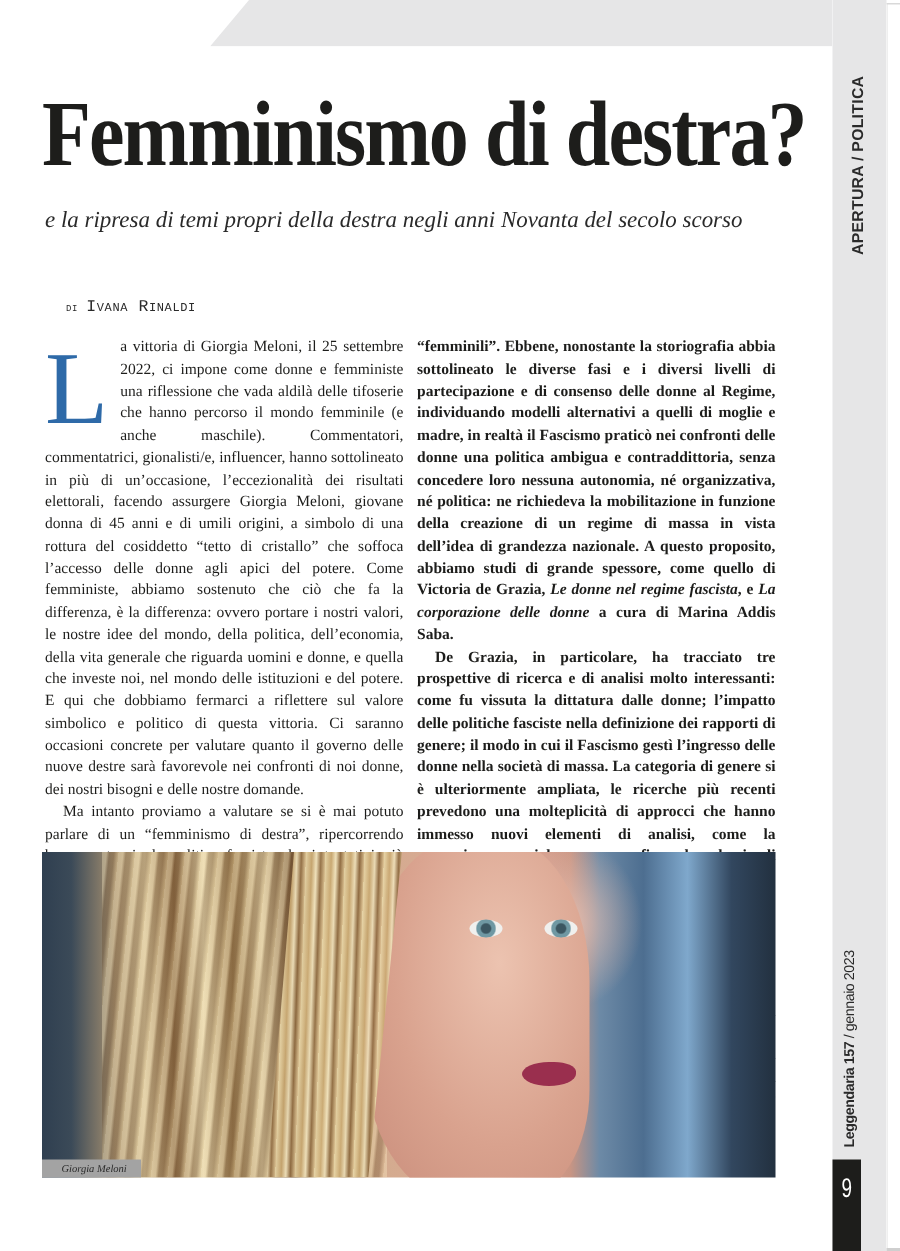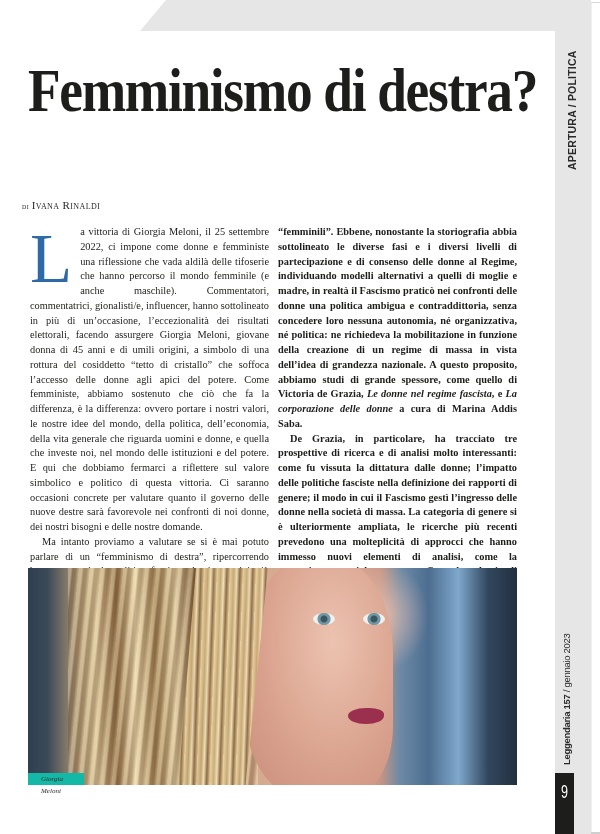--- a/index.html
+++ b/index.html
@@ -56,22 +56,22 @@
     color: #1d1d1b; white-space: nowrap;
     transform: scaleX(0.86); transform-origin: left center;
   }
   .subtitle {
     position: absolute; left: 30px; top: 136px; width: 500px;
     font-family: "Liberation Serif", "DejaVu Serif", serif; font-style: italic;
     font-size: 15.3px; line-height: 22px; color: #2a2a2a;
   }
   .subtitle span { display: block; white-space: nowrap; }
   .byline {
-    position: absolute; left: 22px; top: 199px;
-    font-family: Liberation Serif, serif; font-size: 8.5px; letter-spacing: 0.4px;
+    position: absolute; left: 44px; top: 199px;
+    font-family: Liberation Mono, monospace; font-size: 8.5px; letter-spacing: 0.4px;
     color: #2a2a2a; font-variant: small-caps;
   }
   .byline .big { font-size: 11px; }
 
   .col {
     position: absolute; top: 225px; width: 239px;
     font-family: "Liberation Serif", "DejaVu Serif", serif;
     font-size: 10.35px; line-height: 14.75px; color: #1d1d1b;
     text-align: justify; hyphens: manual;
   }
@@ -120,22 +120,22 @@
     border-radius: 50% 40% 50% 50%; background: #9a2f4e;
   }
   .photo .hair-front {
     position: absolute; left: 150px; top: 0; width: 90px; height: 217px;
     background: repeating-linear-gradient(92deg,
       #e8d6a8 0px, #c9a871 4px, #f0e2bc 7px, #8e6a40 10px, #dcc292 13px);
     opacity: 0.9;
     clip-path: polygon(20% 0, 100% 0, 75% 100%, 0 100%);
   }
   .caption {
-    position: absolute; left: 28px; top: 773px; width: 56px; height: 12px;
-    background: #14b8a6;
+    position: absolute; left: 28px; top: 773px; width: 66px; height: 12px;
+    background: #a3a3a3;
     font-family: "Liberation Serif", serif; font-style: italic;
     font-size: 7px; line-height: 12px; color: #2a2a2a; padding-left: 13px;
   }
 </style>
 </head>
 <body>
 
 <div class="top-band"></div>
 <div class="sidebar"></div>
 <div class="sidebar-edge"></div>
@@ -145,20 +145,21 @@
 
 <div class="issue-label"><span>Leggendaria 157</span><span class="light"> / gennaio 2023</span></div>
 
 <div class="page-box"></div>
 <div class="page-number">9</div>
 <div class="bottom-tab"></div>
 
 <h1 class="title">Femminismo di destra?</h1>
 
 <div class="subtitle">
+  <span>e la ripresa di temi propri della destra negli anni Novanta del secolo scorso</span>
 </div>
 
 <div class="byline"><span>di</span> <span class="big">Ivana Rinaldi</span></div>
 
 <div class="col col-left">
   <p><span class="dropcap">L</span><span>a vittoria di Giorgia Meloni, il 25 settembre 2022, ci impone come donne e femministe una rifles­sione che vada aldilà delle tifoserie che hanno percorso il mondo femminile (e anche maschi­le). Commentatori, commentatrici, gionalisti/e, influencer, hanno sottolineato in più di un’occasione, l’eccezionalità dei risultati elettorali, facendo assurgere Giorgia Meloni, giovane donna di 45 anni e di umili origini, a simbolo di una rottura del cosiddetto “tetto di cristallo” che soffoca l’accesso delle donne agli apici del potere. Come femministe, abbiamo sostenuto che ciò che fa la differenza, è la differenza: ovvero portare i nostri valori, le nostre idee del mondo, della politica, dell’economia, della vita generale che riguarda uomini e donne, e quella che investe noi, nel mondo delle istituzioni e del potere. E qui che dobbiamo fermarci a riflettere sul valore simbolico e politico di questa vittoria. Ci saranno occasioni concrete per valutare quanto il governo delle nuove destre sarà favorevole nei confronti di noi donne, dei nostri bisogni e delle nostre domande.</span></p>
   <p>Ma intanto proviamo a valutare se si è mai potuto parlare di un “femminismo di destra”, ripercorrendo brevemente sia la politica fascista che i tentativi più recenti – parliamo degli anni Novanta del secolo scorso – di riportare alla ribalta la questione del ruolo delle donne all’interno del partito della destra-destra, di “riscoprire” la funzione determinante delle donne nella dinamica di trasformazione della società italia­na in senso nazionalista e corporativo. Il Fascismo trasse motivo di orgoglio dal fatto di aver posto per primo in Italia la questione dell’inquadramento e della politicizzazione di massa dell’“altra metà del cielo” e di aver concepito un sistema di legislazione sociale nato per favorire le funzioni</p>
 </div>
 
 <div class="col col-right">

